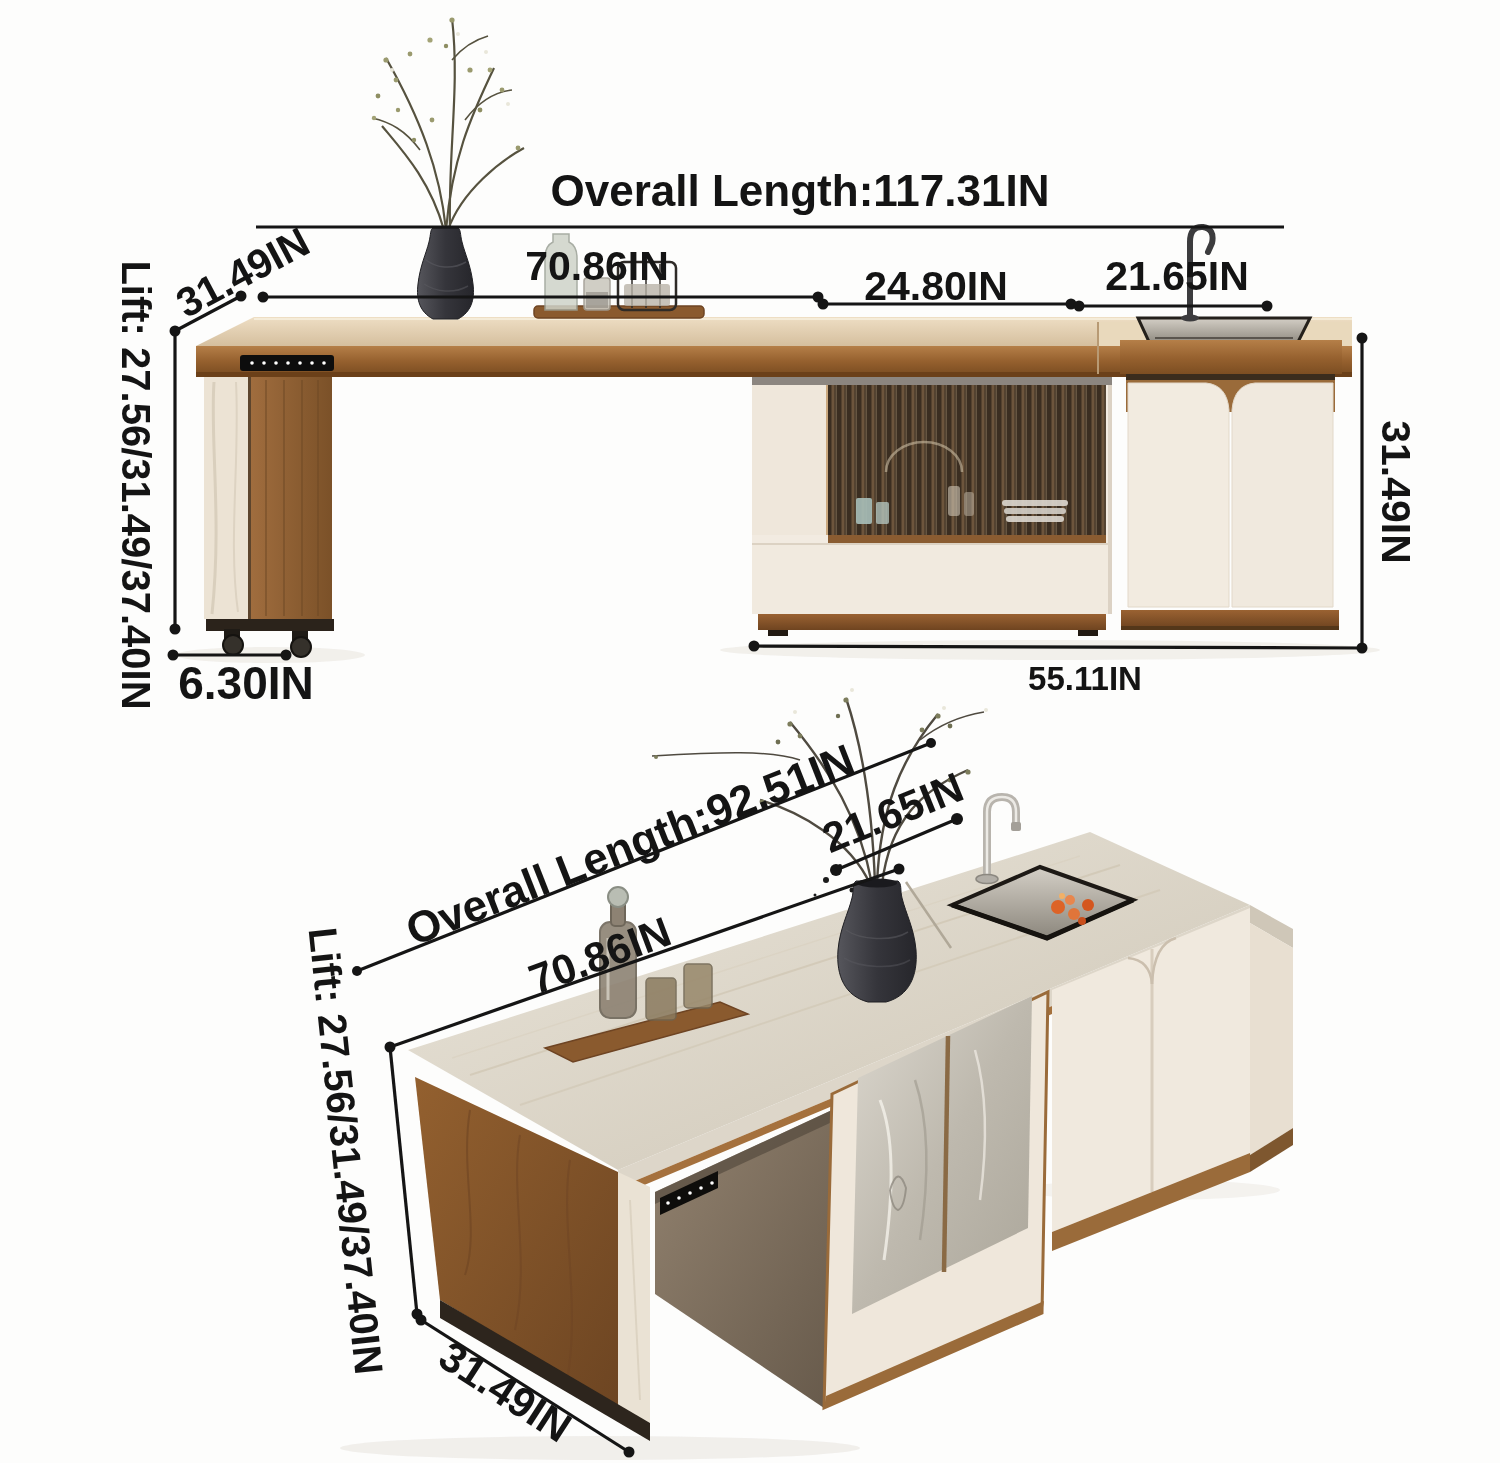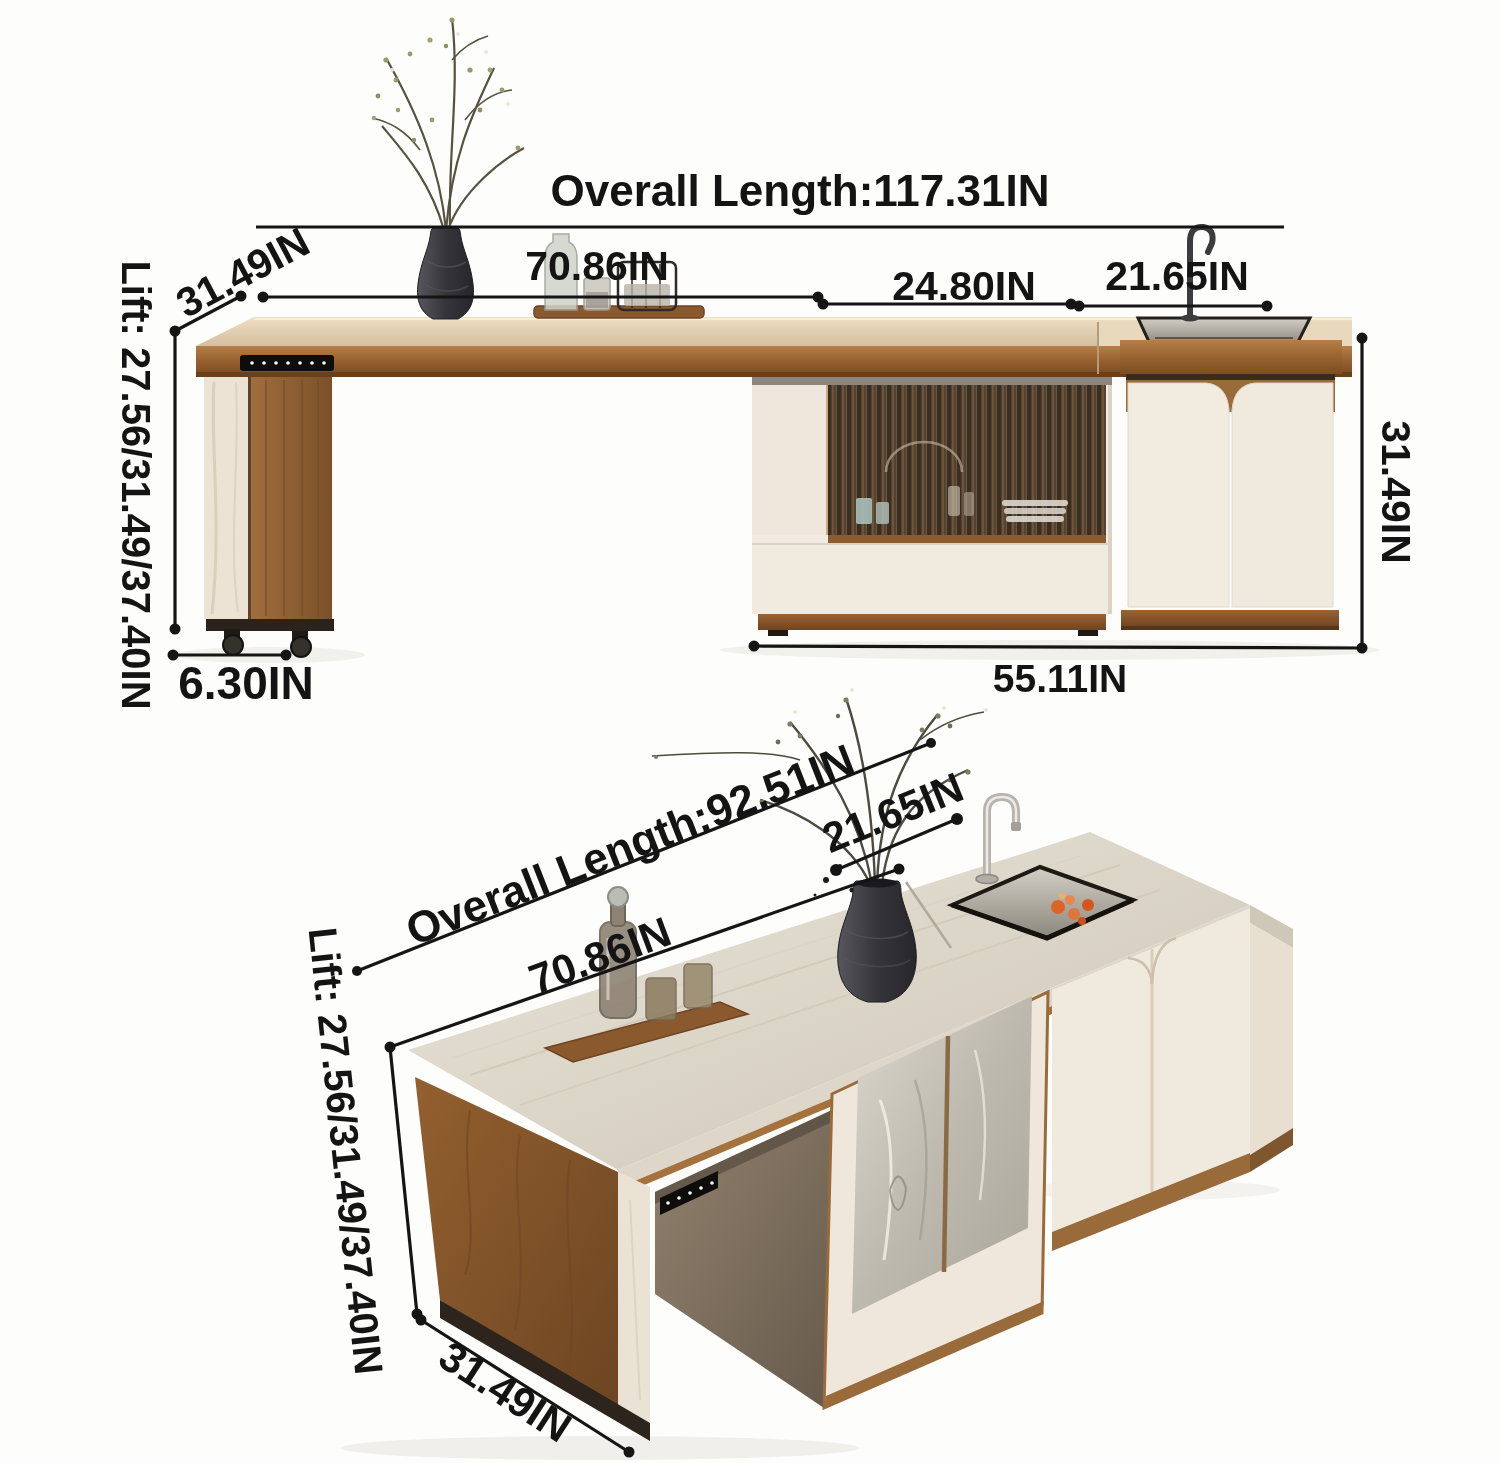--- a/index.html
+++ b/index.html
@@ -381,24 +381,24 @@
     <circle cx="417" cy="1314" r="5.5"></circle>
     <circle cx="421" cy="1320" r="5.5"></circle>
         <circle cx="629" cy="1452" r="5.5"></circle>
   </g>
 </svg>
 
 <div class="dim-label" style="left:800px;top:191px;font-size:44px;">Overall Length:117.31IN</div>
 <div class="dim-label" style="left:243px;top:273px;font-size:41px;--rot:-28deg;">31.49IN</div>
 <div class="dim-label" style="left:136px;top:485px;font-size:40px;--rot:90deg;">Lift: 27.56/31.49/37.40IN</div>
 <div class="dim-label" style="left:597px;top:266px;font-size:41px;">70.86IN</div>
-<div class="dim-label" style="left:964px;top:286px;font-size:41px;">24.80IN</div>
+<div class="dim-label" style="left:936px;top:286px;font-size:41px;">24.80IN</div>
 <div class="dim-label" style="left:1177px;top:276px;font-size:41px;">21.65IN</div>
 <div class="dim-label" style="left:246px;top:683px;font-size:46px;">6.30IN</div>
-<div class="dim-label" style="left:1060px;top:678px;font-size:39px;">55.11IN</div>
+<div class="dim-label" style="left:1085px;top:678px;font-size:33px;">55.11IN</div>
 <div class="dim-label" style="left:1395px;top:492px;font-size:41px;--rot:90deg;">31.49IN</div>
 
 <div class="dim-label" style="left:630px;top:845px;font-size:44px;--rot:-21.5deg;">Overall Length:92.51IN</div>
 <div class="dim-label" style="left:893px;top:813px;font-size:42px;--rot:-22deg;">21.65IN</div>
 <div class="dim-label" style="left:600px;top:956px;font-size:42px;--rot:-20.5deg;">70.86IN</div>
 <div class="dim-label" style="left:346px;top:1151px;font-size:40px;--rot:84deg;">Lift: 27.56/31.49/37.40IN</div>
 <div class="dim-label" style="left:505px;top:1392px;font-size:42px;--rot:33deg;">31.49IN</div>
 
 </div>
 

